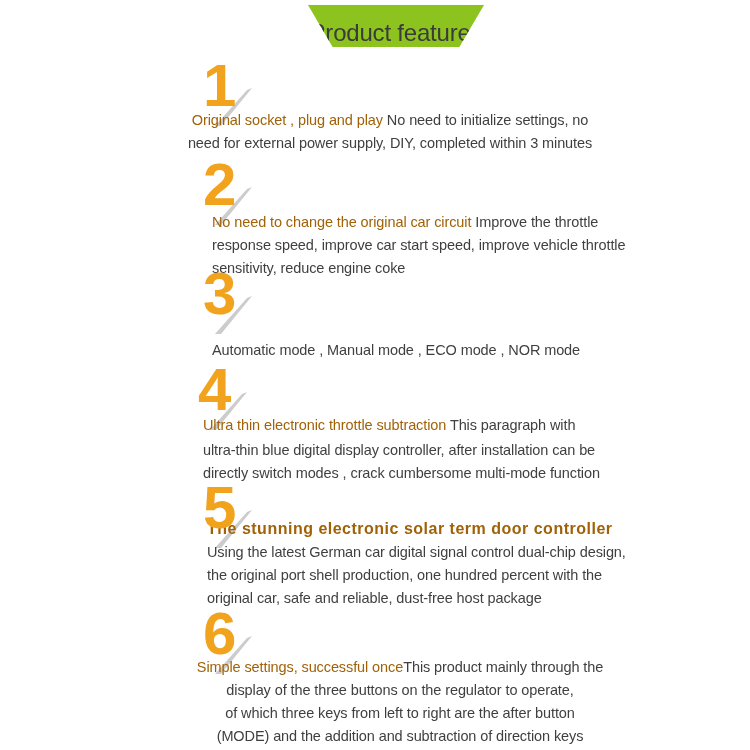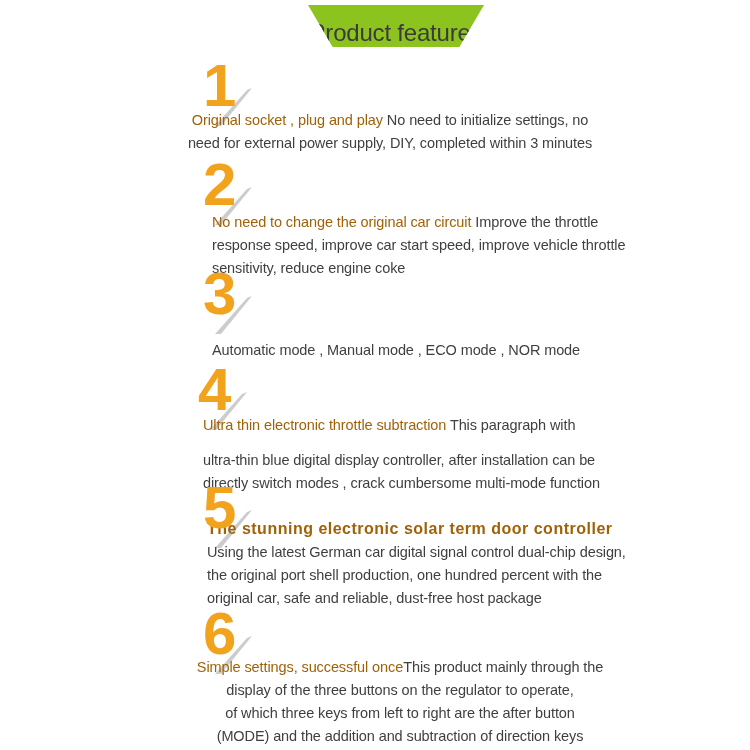--- a/index.html
+++ b/index.html
@@ -88,21 +88,21 @@
   </div>
 
   <div class="num" style="left:198px;top:362px">
     <svg width="38" height="38" viewBox="0 0 38 38">
         <polygon points="0,38 32,2 37,0 6,38" fill="#cccccc"></polygon>
       </svg>
     <span class="digit">4</span>
   </div>
   <div class="txt" style="left:203px;top:414px;width:400px">
     <div class="line"><span class="hl">Ultra thin electronic throttle subtraction</span><span> This paragraph with</span></div>
-    <div class="line" style="margin-top:12px">ultra-thin blue digital display controller, after installation can be</div>
+    <div class="line" style="margin-top:2px">ultra-thin blue digital display controller, after installation can be</div>
     <div class="line">directly switch modes , crack cumbersome multi-mode function</div>
   </div>
 
   <div class="num" style="left:203px;top:480px">
     <svg width="38" height="38" viewBox="0 0 38 38">
         <polygon points="0,38 32,2 37,0 6,38" fill="#cccccc"></polygon>
       </svg>
     <span class="digit">5</span>
   </div>
   <div class="txt" style="left:207px;top:517px;width:400px">

